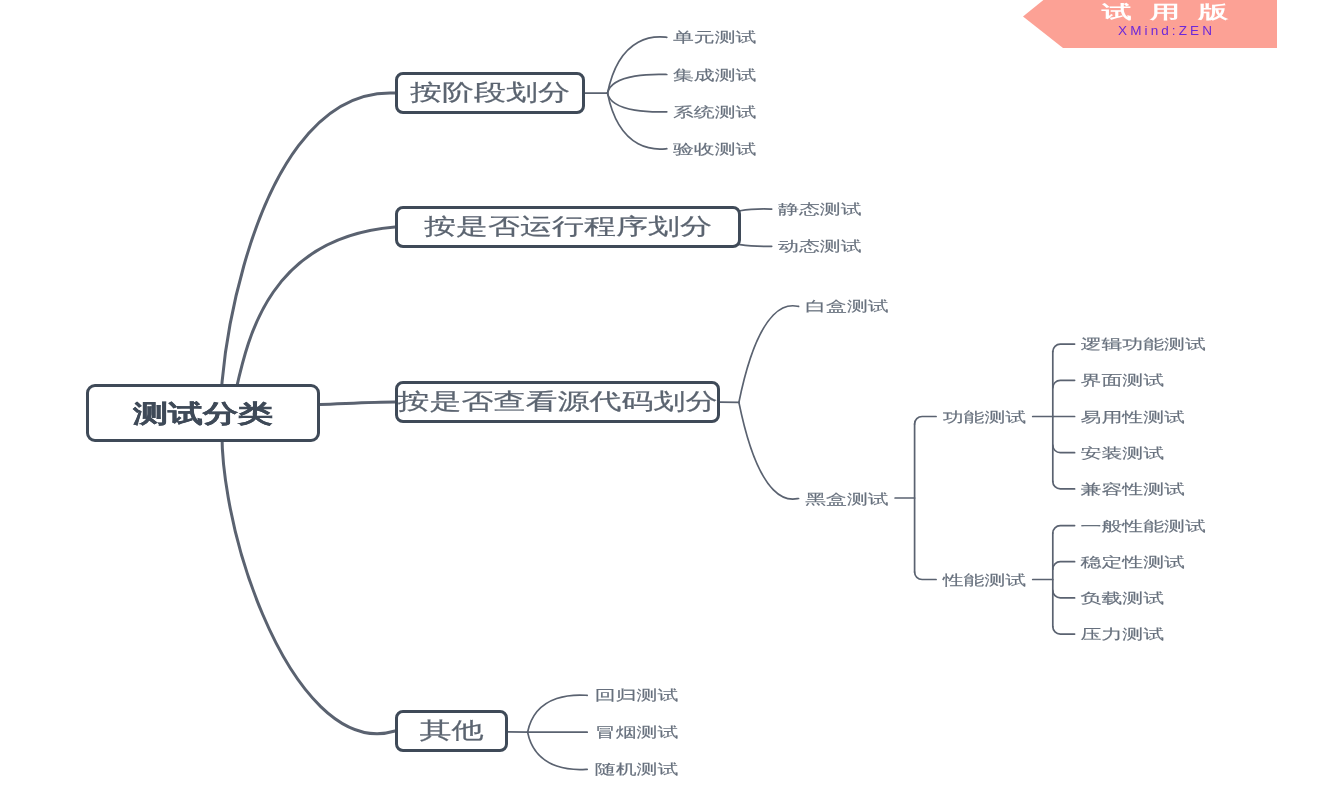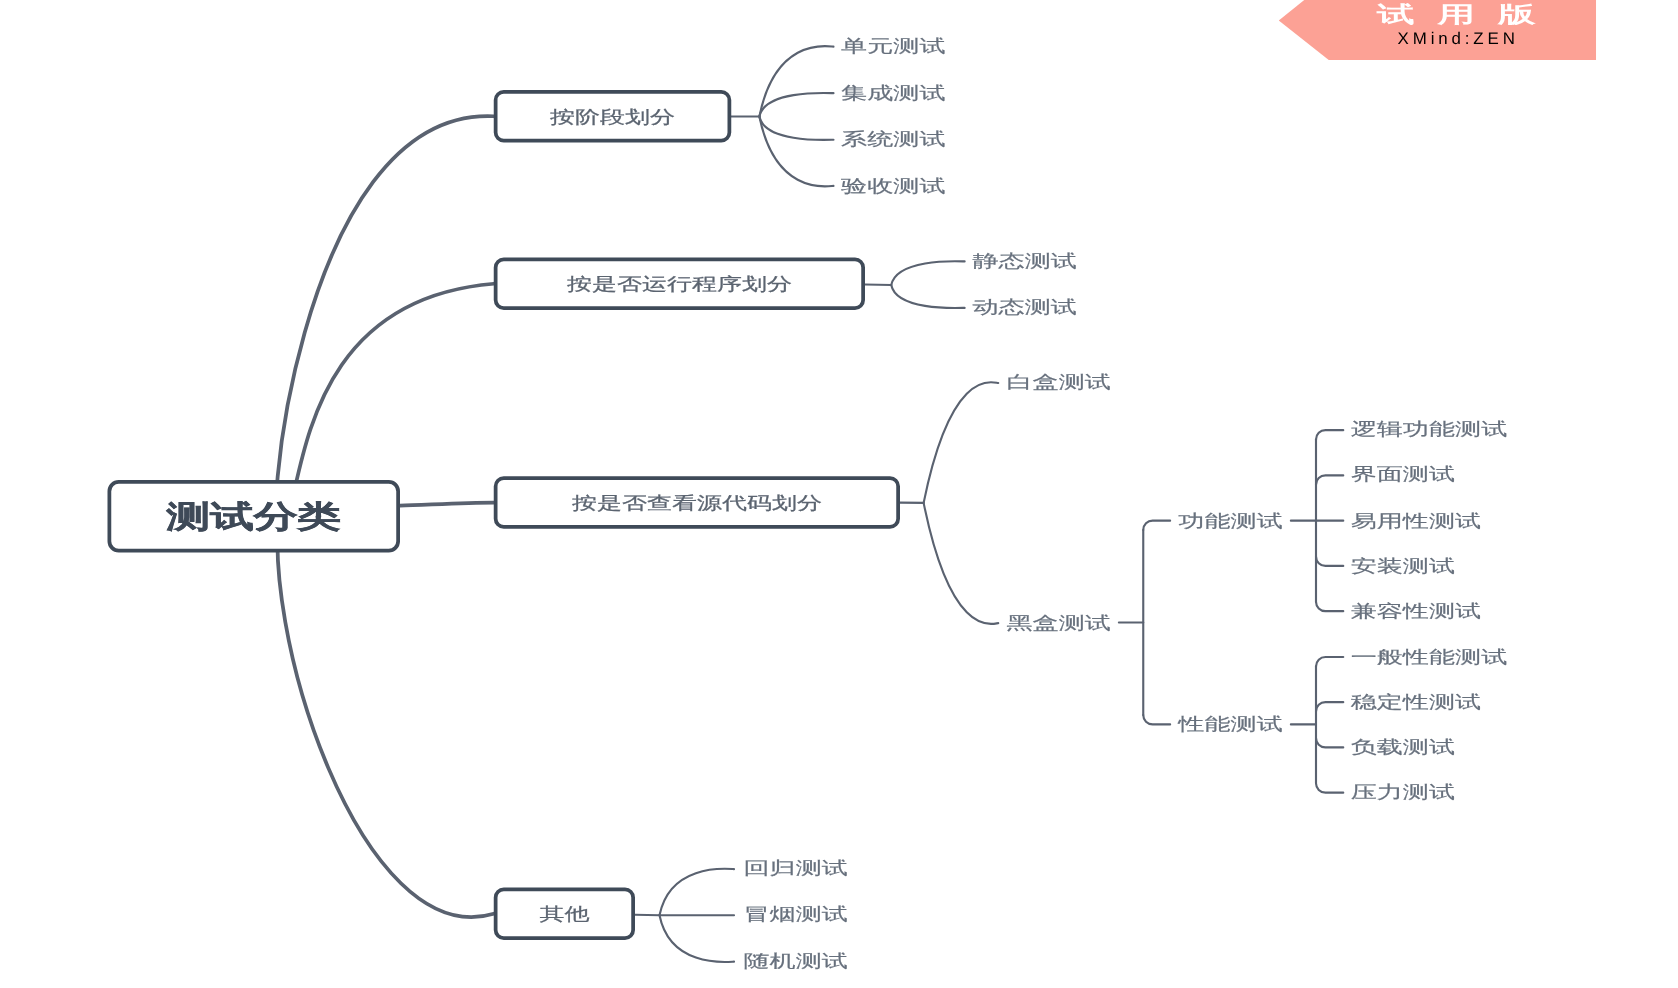--- a/index.html
+++ b/index.html
@@ -17,21 +17,21 @@
     border:3px solid #3f4a58;border-radius:9px;
     display:flex;align-items:center;justify-content:center;
     color:#5b6470;white-space:nowrap;
   }
   .node-box span{display:inline-block;transform:scaleY(0.705) translateZ(0);}
   .node-root{
     left:86px;top:384px;width:234px;height:58px;
     font-size:34.9px;font-weight:700;color:#3f4a58;justify-content:center;
     -webkit-text-stroke:0.55px #3f4a58;
   }
-  .node-l1{height:42px;font-size:20px;border-width:3px;border-radius:8px;
+  .node-l1{height:42px;font-size:32px;border-width:3px;border-radius:8px;
     -webkit-text-stroke:0.28px #5b6470;}
   .leaf{
     position:absolute;white-space:nowrap;color:#67707d;font-size:20.9px;
     transform:translateY(-50%) scaleY(0.675) translateZ(0);transform-origin:left center;
     line-height:21px;-webkit-text-stroke:0.2px #67707d;
   }
   .badge{
     position:absolute;left:1023px;top:0;width:254px;height:48px;
     background:#fca195;
     -webkit-clip-path:polygon(20.4px 0, 254px 0, 254px 48px, 40px 48px, 0 16.4px);
@@ -40,21 +40,21 @@
   }
   .badge-title{
     opacity:0.999;position:absolute;left:30px;right:0;top:-3px;text-align:center;
     font-size:30px;font-weight:700;letter-spacing:5px;
     text-indent:5px;color:#ffffff;line-height:30px;
     transform:scaleY(0.60);
   }
   .badge-sub{
     opacity:0.999;position:absolute;left:30px;right:0;top:24px;text-align:center;
     font-size:13.5px;letter-spacing:3.1px;text-indent:3.1px;
-    color:#000000;line-height:14px;
+    color:#6d28d9;line-height:14px;
   }
 </style>
 </head>
 <body>
 
 <div id="stage">
   <svg class="wires" id="wires" viewBox="0 0 1342 790">
       <path d="M 225 418 C 208.7 453.6 234.7 85.4 395 93" fill="none" stroke="#5a6270" stroke-width="3" stroke-linecap="round" stroke-linejoin="round"></path>
       <path d="M 225 425 C 244.2 400.8 233.6 240.4 395 227" fill="none" stroke="#5a6270" stroke-width="3" stroke-linecap="round" stroke-linejoin="round"></path>
       <path d="M 320 404.5 C 340 404 370 402 395 402" fill="none" stroke="#5a6270" stroke-width="3" stroke-linecap="round" stroke-linejoin="round"></path>
@@ -88,21 +88,21 @@
       <path d="M 1032.7 579.5 L 1052.8 579.5" fill="none" stroke="#5a6270" stroke-width="1.7" stroke-linecap="round" stroke-linejoin="round"></path>
       <path d="M 1052.8 533.1 A 7.5 7.5 0 0 1 1060.3 525.6 L 1074.6 525.6" fill="none" stroke="#5a6270" stroke-width="1.7" stroke-linecap="round" stroke-linejoin="round"></path>
       <path d="M 1052.8 569.2 A 7.5 7.5 0 0 1 1060.3 561.7 L 1074.6 561.7" fill="none" stroke="#5a6270" stroke-width="1.7" stroke-linecap="round" stroke-linejoin="round"></path>
       <path d="M 1052.8 590.4 A 7.5 7.5 0 0 0 1060.3 597.9 L 1074.6 597.9" fill="none" stroke="#5a6270" stroke-width="1.7" stroke-linecap="round" stroke-linejoin="round"></path>
       <path d="M 1052.8 626.6 A 7.5 7.5 0 0 0 1060.3 634.1 L 1074.6 634.1" fill="none" stroke="#5a6270" stroke-width="1.7" stroke-linecap="round" stroke-linejoin="round"></path>
       <path d="M 1052.8 533.1 L 1052.8 626.6" fill="none" stroke="#5a6270" stroke-width="1.7" stroke-linecap="round" stroke-linejoin="round"></path>
     </svg>
 <div class="node-box node-l1" style="left: 395px; top: 72px; width: 190px; height: 42px;">
       <span>按阶段划分</span>
     </div>
-    <div class="node-box node-l1" style="left: 395px; top: 206px; width: 297px; height: 42px;">
+    <div class="node-box node-l1" style="left: 395px; top: 206px; width: 346px; height: 42px;">
       <span>按是否运行程序划分</span>
     </div>
     <div class="node-box node-l1" style="left: 395px; top: 381px; width: 325px; height: 42px; align-items: center;">
       <span>按是否查看源代码划分</span>
     </div>
     <div class="node-box node-l1" style="left: 395px; top: 710px; width: 113px; height: 42px; text-align: right;">
       <span>其他</span>
     </div>
     <div class="leaf " style="left: 672.9px; top: 37.3px;">单元测试</div>
     <div class="leaf " style="left: 672.9px; top: 74.5px;">集成测试</div>

